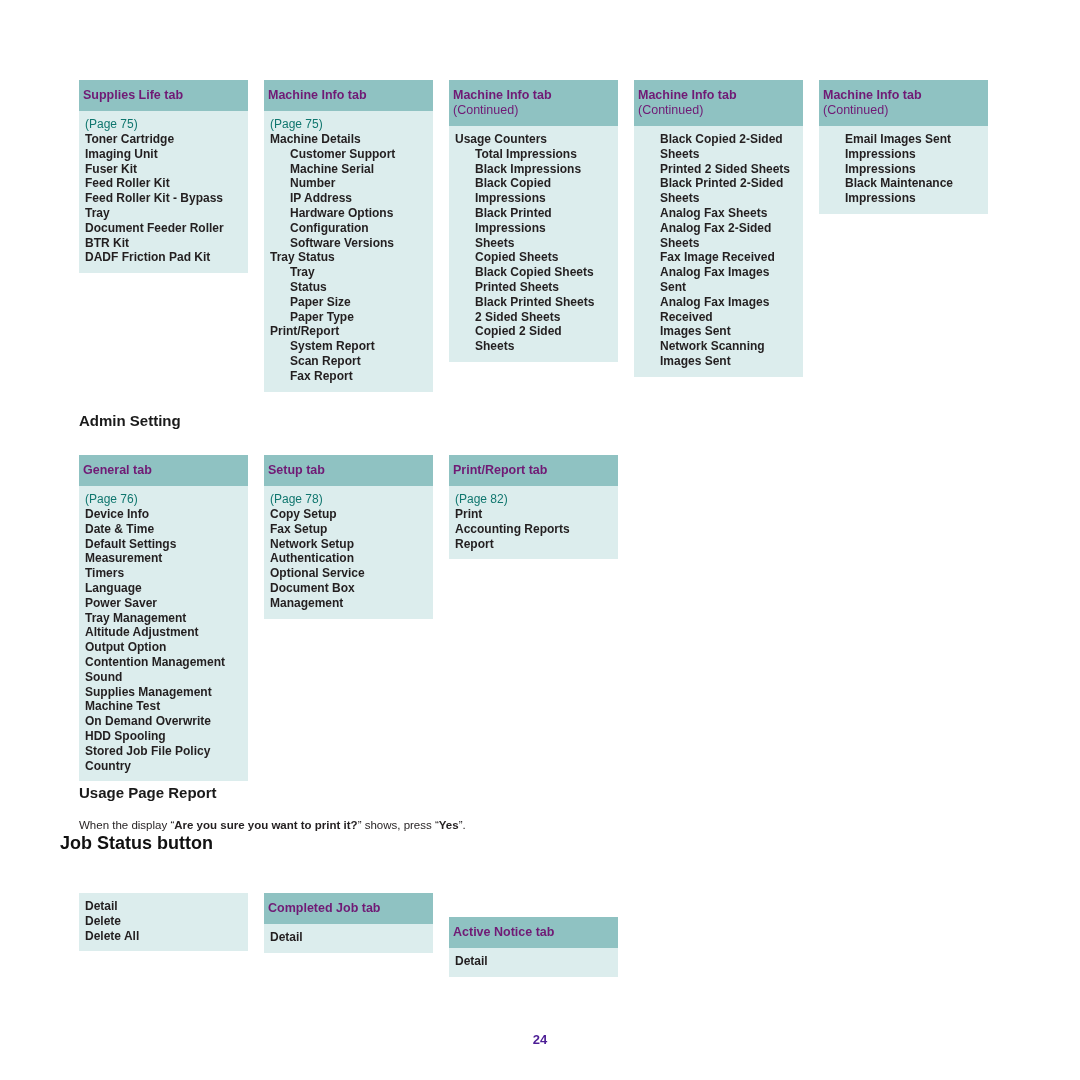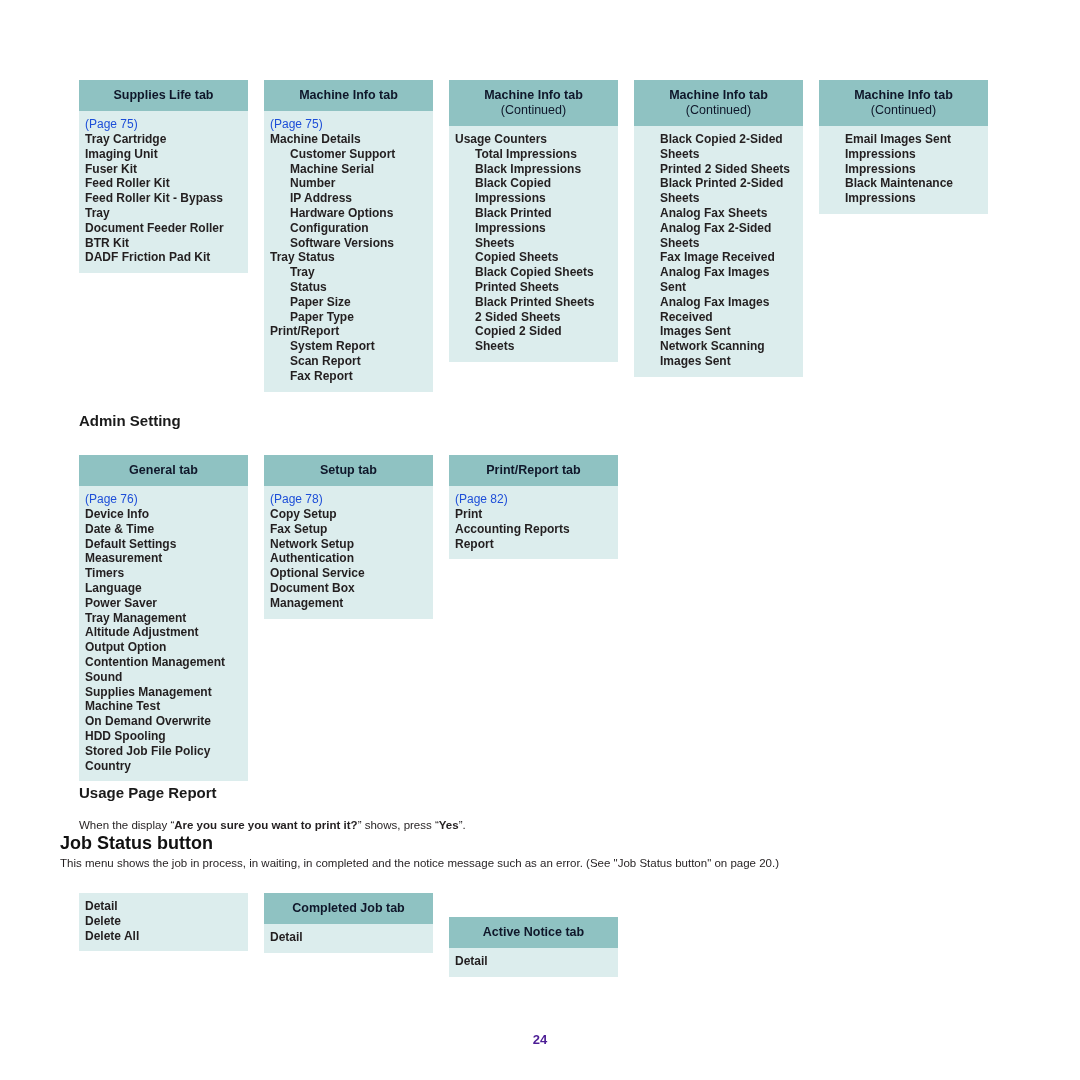--- a/index.html
+++ b/index.html
@@ -23,41 +23,40 @@
     height: 1080px;
   }
 
   
   .card {
     position: absolute;
     width: 169px;
   }
   .card-head {
     background: #8fc2c2;
-    color: #0f172a;
+    color: #701a75;
     font-size: 12.5px;
     font-weight: bold;
-    text-align: center;
     line-height: 15px;
     padding: 8px 4px 8px 4px;
     box-sizing: border-box;
   }
   .card-head .sub {
     display: block;
     font-weight: normal;
   }
   .card-body {
     background: #dceded;
     padding: 6px 6px 8px 6px;
     box-sizing: border-box;
   }
   .card-body .pageref {
     font-size: 12px;
     font-weight: normal;
-    color: #1d4ed8;
+    color: #0f766e;
     line-height: 15px;
     white-space: nowrap;
   }
   .card-body ul {
     list-style: none;
     margin: 0;
     padding: 0;
   }
   .card-body li {
     font-size: 12px;
@@ -107,21 +106,21 @@
 <body>
 
 <div class="page">
 
   <div id="row-machine-status">
       <div class="card" style="left: 79px; top: 80px;">
         <div class="card-head"><span>Supplies Life tab</span></div>
         <div class="card-body">
           <div class="pageref">(Page 75)</div>
           <ul>
-            <li class="lvl1">Tray Cartridge</li>
+            <li class="lvl1">Toner Cartridge</li>
             <li class="lvl1">Imaging Unit</li>
             <li class="lvl1">Fuser Kit</li>
             <li class="lvl1">Feed Roller Kit</li>
             <li class="lvl1">Feed Roller Kit - Bypass</li>
             <li class="lvl1">Tray</li>
             <li class="lvl1">Document Feeder Roller</li>
             <li class="lvl1">BTR Kit</li>
             <li class="lvl1">DADF Friction Pad Kit</li>
           </ul>
         </div>
@@ -268,21 +267,20 @@
     </div>
 
   <div class="h2" style="left:79px; top:784px;">Usage Page Report</div>
 
   <div class="para" style="left:79px; top:819px;">
     <span>When the display “</span><b>Are you sure you want to print it?</b><span>” shows, press “</span><b>Yes</b><span>”.</span>
   </div>
 
   <div class="h1" style="left:60px; top:833px;">Job Status button</div>
 
-  <div class="para" style="left:60px; top:857px;">This menu shows the job in process, in waiting, in completed and the notice message such as an error. (See "Job Status button" on page 20.)</div>
 
   <div id="row-job-status">
       <div class="card" style="left: 79px; top: 893px;">
         <div class="card-body">
           <ul>
             <li class="lvl1">Detail</li>
             <li class="lvl1">Delete</li>
             <li class="lvl1">Delete All</li>
           </ul>
         </div>

